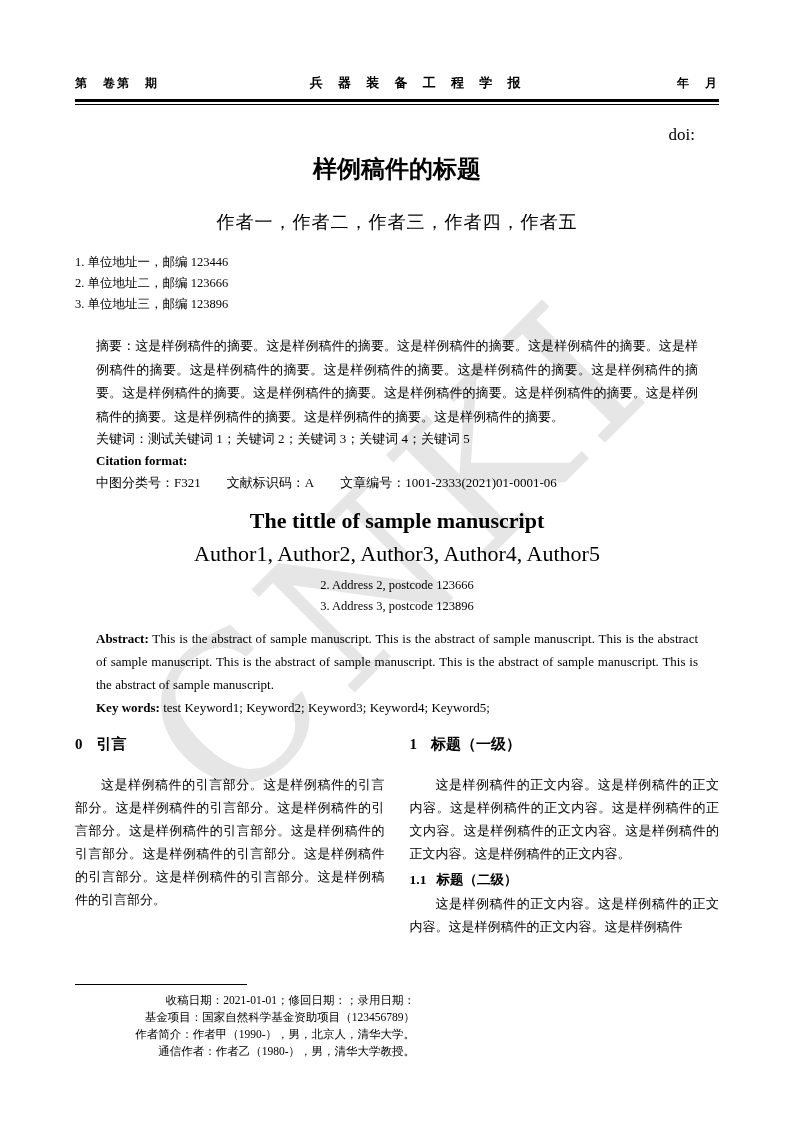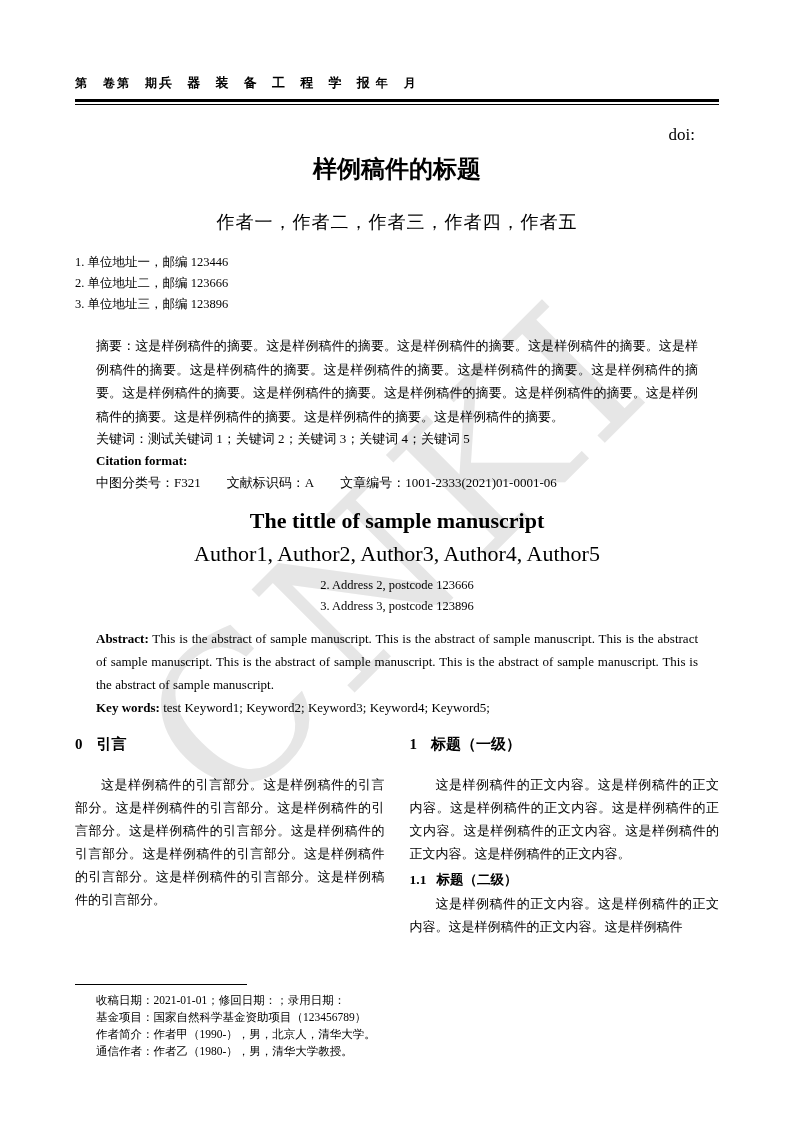--- a/index.html
+++ b/index.html
@@ -12,22 +12,22 @@
   .watermark {
     position:absolute; left:397px; top:552px; z-index:0;
     transform:translate(-50%,-50%) rotate(-45deg);
     font-family:"DejaVu Serif","Liberation Serif",serif;
     font-size:200px; letter-spacing:14px; color:#e6e6e6;
     white-space:nowrap; user-select:none; pointer-events:none;
   }
   .content { position:relative; z-index:1; padding:76px 75px 0 75px; }
 
   .journal-header {
-    display:flex; align-items:baseline;
-    font-size:12px; line-height:14px; font-weight:bold;
+    display:flex; justify-content:space-between; align-items:baseline;
+    font-size:12px; line-height:14px; font-weight:bold;gap:36px;
   }
   .journal-header .issue, .journal-header .date { letter-spacing:2px; }
   .journal-header .jtitle { letter-spacing:6px; font-size:13px; }
   .rule-double { margin-top:9px; height:6px; border-top:3px solid #000; border-bottom:1px solid #000; }
   .doi-line { margin-top:22px; margin-right:24px; text-align:right; font-size:17px; line-height:16px; }
 
   .cn-title {
     margin-top:10px; text-align:center; font-size:24px; line-height:32px; font-weight:bold;
     font-family:"Liberation Sans","DejaVu Sans",sans-serif;
   }
@@ -54,21 +54,21 @@
     font-family:"Liberation Sans","DejaVu Sans",sans-serif;
   }
   .sec-h1 .num { margin-right:14px; font-family:"Liberation Serif","DejaVu Serif",serif; }
   .sec-h2 {
     font-size:13.5px; line-height:17px; font-weight:bold; margin:6px 0 4px 0;
     font-family:"Liberation Sans","DejaVu Sans",sans-serif;
   }
   .sec-h2 .num { margin-right:10px; font-family:"Liberation Serif","DejaVu Serif",serif; }
   .body-p { font-size:13px; line-height:23px; text-align:justify; text-indent:2em; }
 
-  .footnote { position:absolute; left:75px; top:984px; width:340px; z-index:1; font-size:11.5px; }
+  .footnote { position:absolute; left:75px; top:984px; width:340px; z-index:1; font-size:11.5px;text-align:right; }
   .footnote-rule { width:172px; border-top:1.5px solid #000; margin-bottom:7px; }
   .footnote p { margin:0; padding-left:21px; line-height:17px; }
 </style>
 </head>
 <body>
 
 <div class="page">
 
   <div class="watermark">CNKI</div>
 

